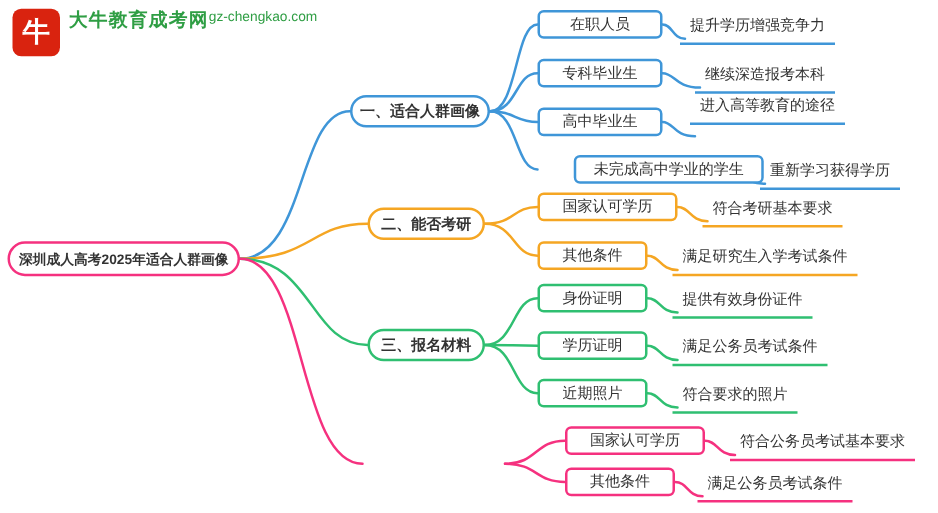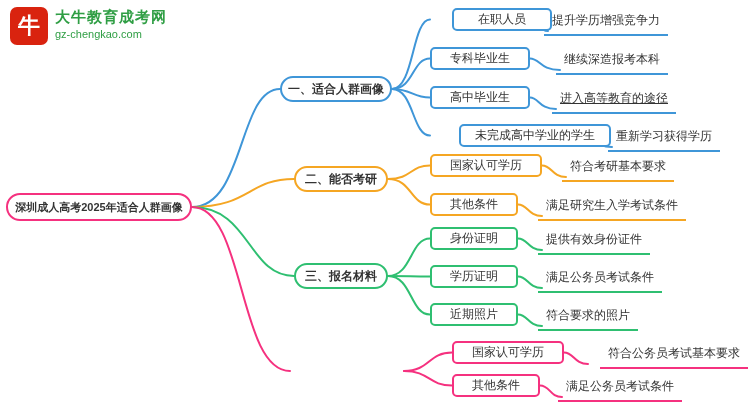--- a/index.html
+++ b/index.html
@@ -10,21 +10,21 @@
         border-radius:5px;display:flex;align-items:center;justify-content:center;
         font-size:12px;color:#333;white-space:nowrap;}
   .round{border-radius:14px;font-weight:700;}
   .leaf{position:absolute;box-sizing:border-box;padding:3px 8px 5px;border-bottom:2px solid #999;
         font-size:12px;color:#333;white-space:nowrap;}
   .c-pink{border-color:#f5317f;} .c-blue{border-color:#3f96d8;}
   .c-orange{border-color:#f5a623;} .c-green{border-color:#2fbf71;}
   .logo{position:absolute;left:10px;top:7px;display:flex;align-items:flex-start;}
   .logo-icon{width:38px;height:38px;background:#d9230f;border-radius:7px;color:#fff;
              display:flex;align-items:center;justify-content:center;font-size:22px;font-weight:700;}
-  .logo-text{margin-left:7px;display:flex;flex-direction:column;}
+  .logo-text{margin-left:7px;display:flex;flex-direction:row;}
   .site-name{color:#2f9e44;font-size:15px;font-weight:700;line-height:20px;letter-spacing:1px;}
   .site-url{color:#2f9e44;font-size:11px;line-height:15px;}
 </style>
 </head>
 <body>
 
 <div class="stage">
 
   <svg class="links" viewBox="0 0 750 410" fill="none" stroke-width="2" stroke-linecap="round">
 
@@ -68,46 +68,46 @@
       <span class="site-url">gz-chengkao.com</span>
     </div>
   </div>
 
   <div class="node round c-pink" style="left:6px;top:193px;width:186px;height:28px;font-size:11px;">深圳成人高考2025年适合人群画像</div>
 
   <div class="node round c-blue" style="left:280px;top:76px;width:112px;height:26px;">一、适合人群画像</div>
   <div class="node round c-orange" style="left:294px;top:166px;width:94px;height:26px;">二、能否考研</div>
   <div class="node round c-green" style="left:294px;top:263px;width:94px;height:26px;">三、报名材料</div>
 
-  <div class="node c-blue" style="left:430px;top:8px;width:100px;height:23px;margin-left:22px;">在职人员</div>
+  <div class="node c-blue" style="left:430px;top:8px;width:100px;height:23px;">在职人员</div>
   <div class="leaf c-blue" style="left:544px;top:9px;">提升学历增强竞争力</div>
 
   <div class="node c-blue" style="left:430px;top:47px;width:100px;height:23px;">专科毕业生</div>
   <div class="leaf c-blue" style="left:556px;top:48px;">继续深造报考本科</div>
 
   <div class="node c-blue" style="left:430px;top:86px;width:100px;height:23px;">高中毕业生</div>
-  <div class="leaf c-blue" style="left:552px;top:87px;text-decoration:underline;">进入高等教育的途径</div>
+  <div class="leaf c-blue" style="left:552px;top:73px;">进入高等教育的途径</div>
 
   <div class="node c-blue" style="left:438px;top:124px;width:152px;height:23px;margin-left:21px;">未完成高中学业的学生</div>
   <div class="leaf c-blue" style="left:608px;top:125px;">重新学习获得学历</div>
 
   <div class="node c-orange" style="left:430px;top:154px;width:112px;height:23px;">国家认可学历</div>
   <div class="leaf c-orange" style="left:562px;top:155px;">符合考研基本要求</div>
 
   <div class="node c-orange" style="left:430px;top:193px;width:88px;height:23px;">其他条件</div>
   <div class="leaf c-orange" style="left:538px;top:194px;">满足研究生入学考试条件</div>
 
   <div class="node c-green" style="left:430px;top:227px;width:88px;height:23px;">身份证明</div>
   <div class="leaf c-green" style="left:538px;top:228px;">提供有效身份证件</div>
 
   <div class="node c-green" style="left:430px;top:265px;width:88px;height:23px;">学历证明</div>
   <div class="leaf c-green" style="left:538px;top:266px;">满足公务员考试条件</div>
 
   <div class="node c-green" style="left:430px;top:303px;width:88px;height:23px;">近期照片</div>
   <div class="leaf c-green" style="left:538px;top:304px;">符合要求的照片</div>
 
   <div class="node c-pink" style="left:452px;top:341px;width:112px;height:23px;">国家认可学历</div>
-  <div class="leaf c-pink" style="left:600px;top:342px;text-align:right;">符合公务员考试基本要求</div>
+  <div class="leaf c-pink" style="left:584px;top:342px;text-align:right;">符合公务员考试基本要求</div>
 
   <div class="node c-pink" style="left:452px;top:374px;width:88px;height:23px;">其他条件</div>
   <div class="leaf c-pink" style="left:558px;top:375px;">满足公务员考试条件</div>
 
 </div>
 
 </body></html>

